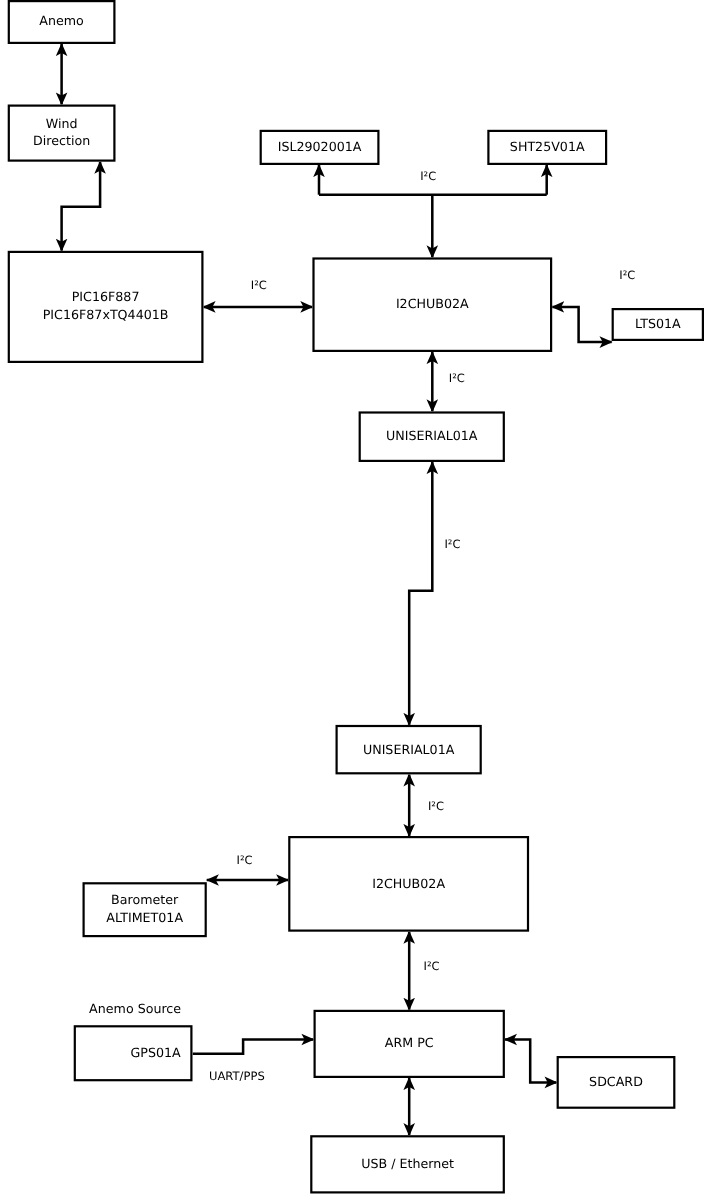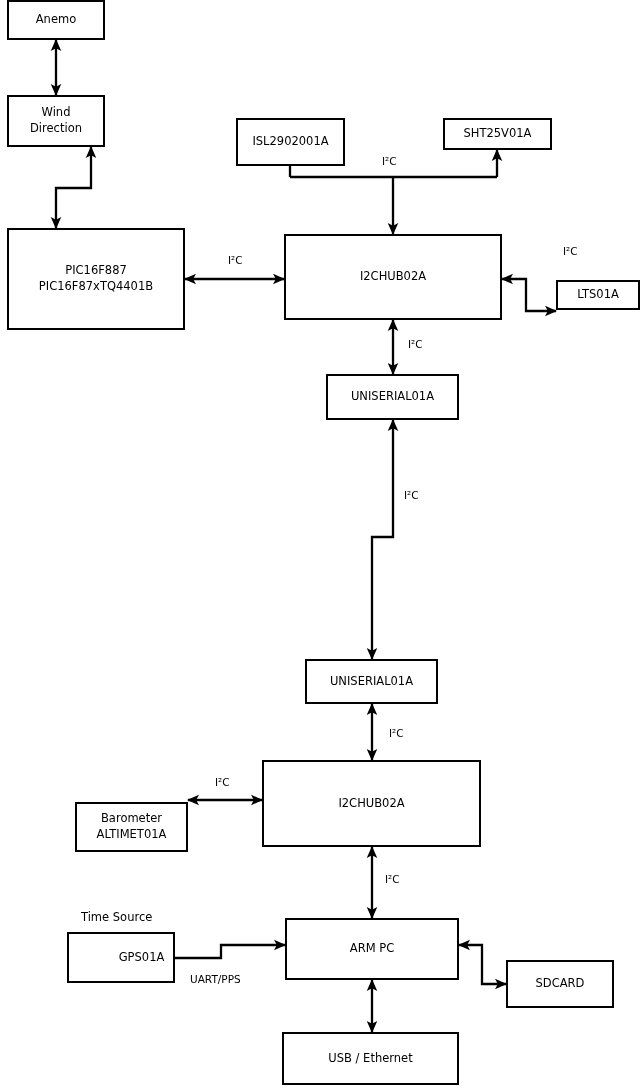--- a/index.html
+++ b/index.html
@@ -107,21 +107,21 @@
     <span class="lines">Wind
 Direction</span>
   </div>
   <div class="node" style="left: 7px; top: 0px; width: 98px; height: 40px;">
     <span class="lines">Anemo</span>
   </div>
   <div class="node" style="left: 7px; top: 228px; width: 178px; height: 102px;">
     <span class="lines">PIC16F887
 PIC16F87xTQ4401B</span>
   </div>
-  <div class="node" style="left: 236px; top: 118px; width: 109px; height: 48px;">
+  <div class="node" style="left: 236px; top: 118px; width: 109px; height: 32px;">
     <span class="lines">ISL2902001A</span>
   </div>
   <div class="node" style="left: 443px; top: 118px; width: 109px; height: 32px; text-align: center;">
     <span class="lines">SHT25V01A</span>
   </div>
   <div class="node" style="left: 284px; top: 234px; width: 218px; height: 86px;">
     <span class="lines">I2CHUB02A</span>
   </div>
   <div class="node" style="left: 556px; top: 280px; width: 84px; height: 30px;">
     <span class="lines">LTS01A</span>
@@ -155,15 +155,15 @@
   <div class="edge-label" style="left: 228px; top: 254px;">I²C</div>
   <div class="edge-label" style="left: 382px; top: 155px;">I²C</div>
   <div class="edge-label" style="left: 563px; top: 245px;">I²C</div>
   <div class="edge-label" style="left: 408px; top: 338px;">I²C</div>
   <div class="edge-label" style="left: 404px; top: 489px;">I²C</div>
   <div class="edge-label" style="left: 389px; top: 727px;">I²C</div>
   <div class="edge-label" style="left: 215px; top: 776px;">I²C</div>
   <div class="edge-label" style="left: 385px; top: 873px;">I²C</div>
   <div class="edge-label" style="left: 190px; top: 973px;">UART/PPS</div>
 
-  <div class="free-label" style="left: 81px; top: 910px;">Time Source</div>
+  <div class="free-label" style="left: 81px; top: 910px;">Anemo Source</div>
 
 </div>
 
 </body></html>

